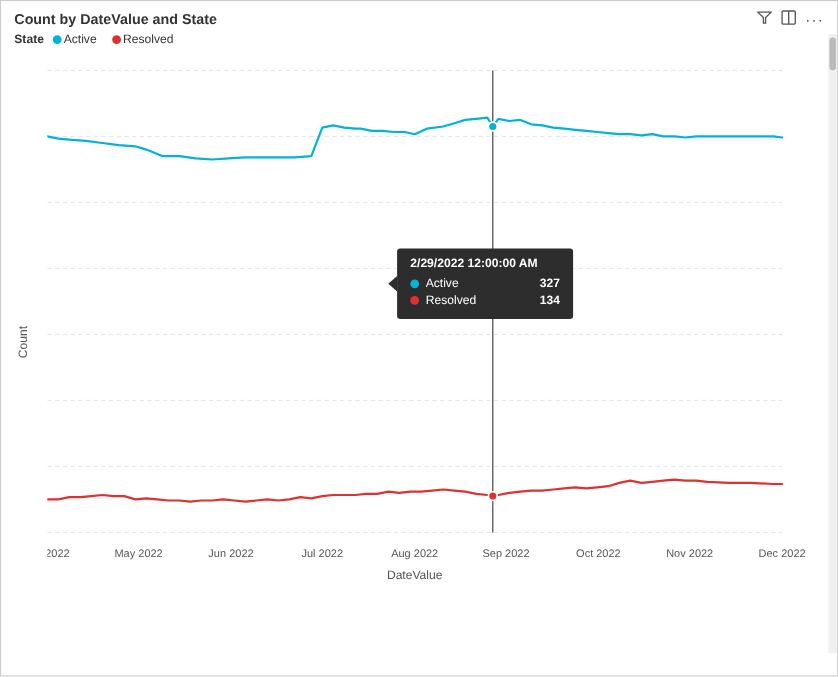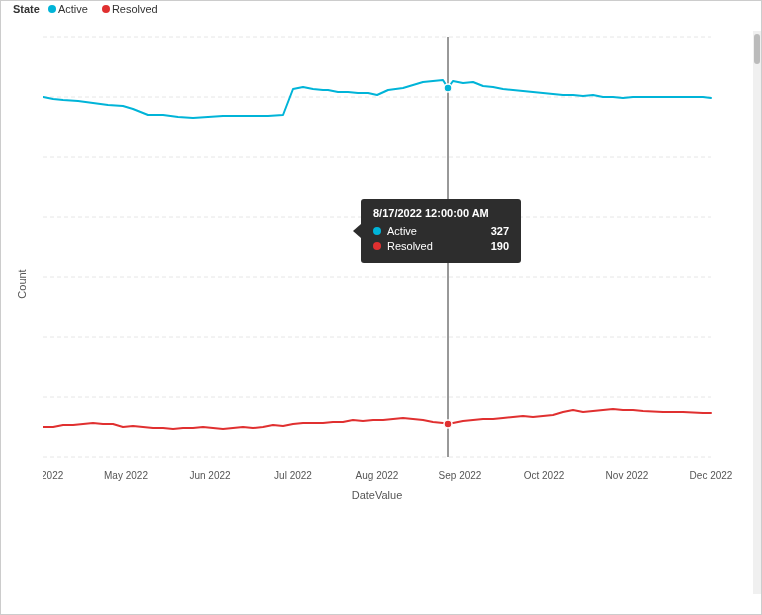--- a/index.html
+++ b/index.html
@@ -106,20 +106,37 @@
       border-radius: 3px;
       margin: 2px auto;
       margin-top: 40%;
     }
   </style>
 </head>
 <body>
 
 <div class="chart-container">
 
+  <div class="chart-header">
+    <span class="chart-title">Count by DateValue and State</span>
+    <div class="chart-icons">
+      <span class="chart-icon" style="font-size:13px;">
+        <svg width="14" height="14" viewBox="0 0 14 14">
+            <polygon points="1,2 13,2 8,7 8,12 6,12 6,7" fill="none" stroke="#555" stroke-width="1.2"></polygon>
+          </svg>
+      </span>
+      <span class="chart-icon" style="font-size:13px;">
+        <svg width="14" height="14" viewBox="0 0 14 14">
+            <rect x="1" y="1" width="12" height="12" rx="1" fill="none" stroke="#555" stroke-width="1.2"></rect>
+            <line x1="7" y1="1" x2="7" y2="13" stroke="#555" stroke-width="1.2"></line>
+          </svg>
+      </span>
+      <span class="chart-icon" style="letter-spacing:1px; font-size:14px; color:#555;">···</span>
+    </div>
+  </div>
 
   <div class="legend">
     <span class="legend-label">State</span>
     <span class="legend-item">
       <span class="legend-dot" style="background:#00b4d8;"></span>
       <span>Active</span>
     </span>
     <span class="legend-item">
       <span class="legend-dot" style="background:#e03030;"></span>
       <span>Resolved</span>
@@ -296,30 +313,30 @@
           660,386
           668,386
         " fill="none" stroke="#e03030" stroke-width="2" stroke-linejoin="round" stroke-linecap="round"></polyline>
 
       <circle cx="405" cy="61" r="4" fill="#00b4d8" stroke="#fff" stroke-width="1.5"></circle>
 
       <circle cx="405" cy="397" r="4" fill="#e03030" stroke="#fff" stroke-width="1.5"></circle>
     </svg>
 
     <div class="tooltip" style="left:360px; top:180px;">
-      <div class="tooltip-title">8/17/2022 12:00:00 AM</div>
+      <div class="tooltip-title">2/29/2022 12:00:00 AM</div>
       <div class="tooltip-row">
         <span class="tooltip-dot" style="background:#00b4d8;"></span>
         <span class="tooltip-name">Active</span>
         <span class="tooltip-value">327</span>
       </div>
       <div class="tooltip-row">
         <span class="tooltip-dot" style="background:#e03030;"></span>
         <span class="tooltip-name">Resolved</span>
-        <span class="tooltip-value">190</span>
+        <span class="tooltip-value">134</span>
       </div>
 
       <div style="position:absolute; left:-8px; top:50%; transform:translateY(-50%); width:0; height:0; border-top:7px solid transparent; border-bottom:7px solid transparent; border-right:8px solid #2d2d2d;"></div>
     </div>
   </div>
 
   <div class="scrollbar-right">
     <div class="scrollbar-thumb"></div>
   </div>
 </div>

